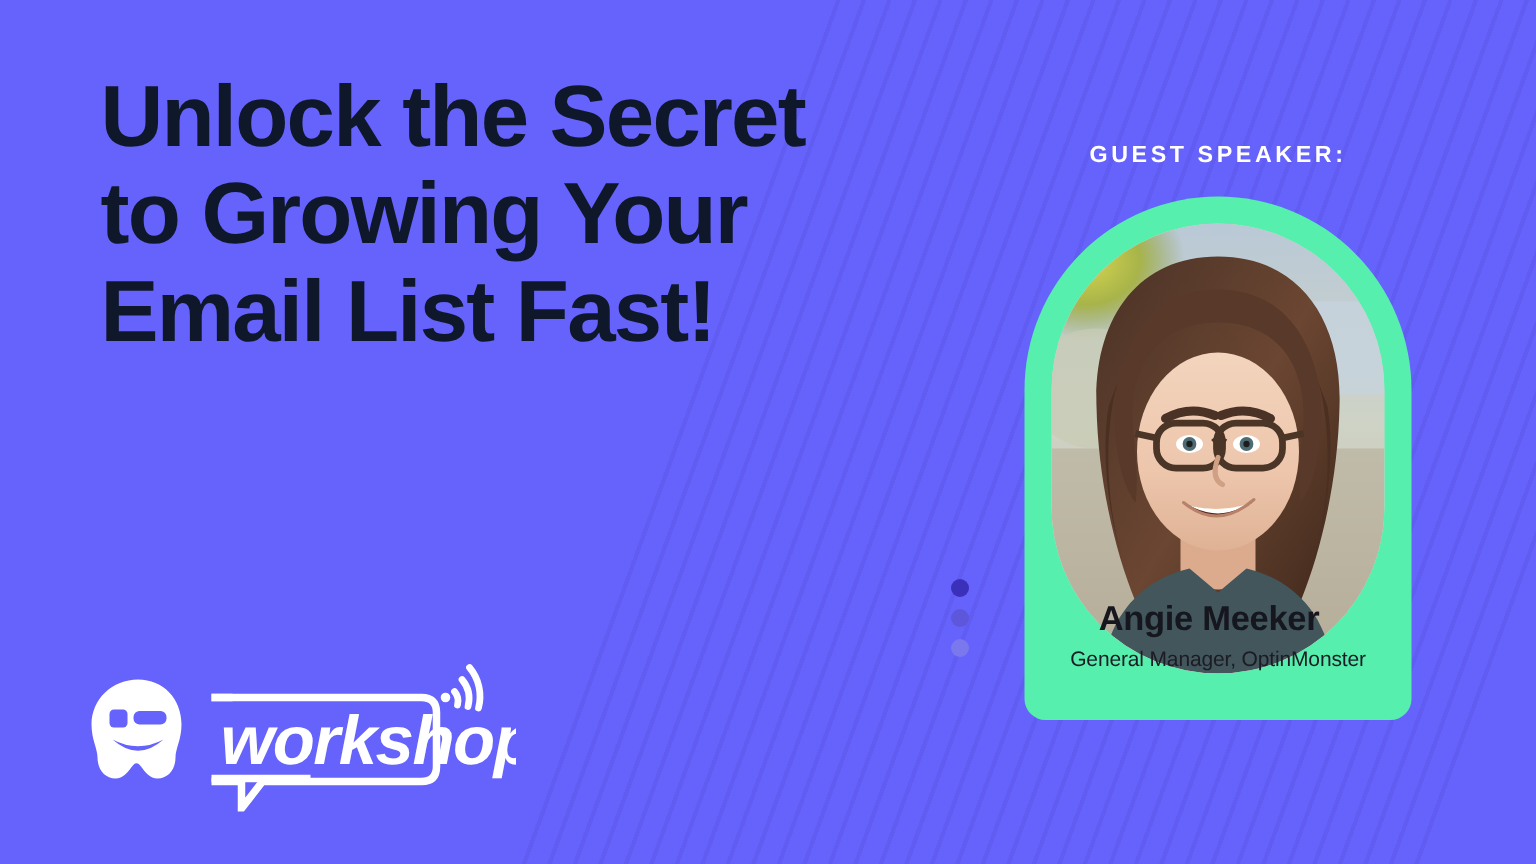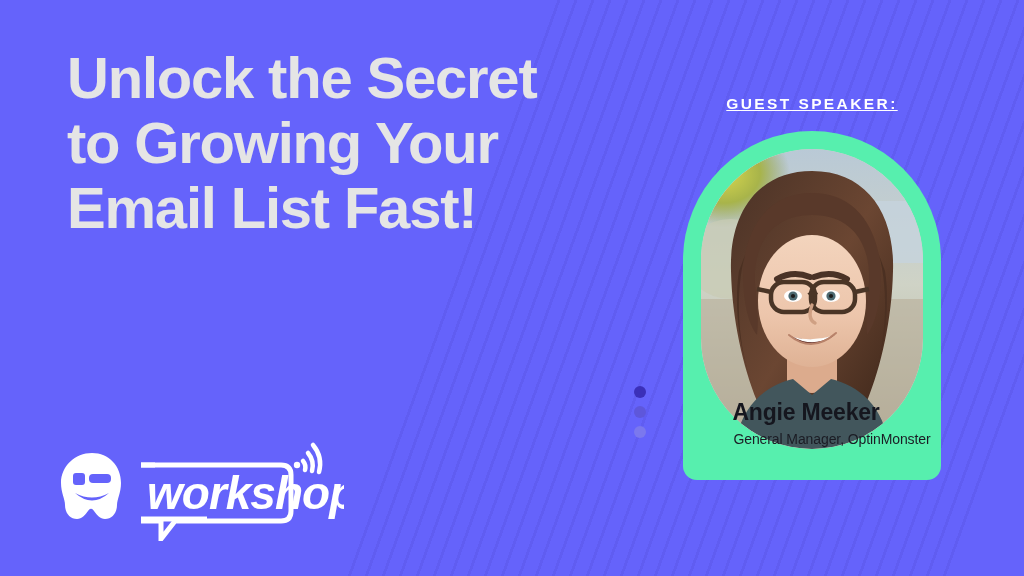--- a/index.html
+++ b/index.html
@@ -29,38 +29,37 @@
         rgba(70,60,190,0.00) 17px
       );
     pointer-events:none;
   }
 
   
   .headline{
     position:absolute;
     left:67px; top:46px;
     width:520px;
-    color:#e5e5e5;
+    color:#0f172a;
     font-size:58px;
     font-weight:bold;
     line-height:1.12;
     letter-spacing:-1.2px;
   }
 
   
   .guest-label{
     position:absolute;
     top:95px; left:683px;
     width:258px;
     text-align:center;
     color:#ffffff;
     font-size:15.5px;
     font-weight:bold;
     letter-spacing:2.4px;
-    text-decoration:underline;
   }
 
   
   .speaker-card{
     position:absolute;
     left:683px; top:131px;
     width:258px; height:349px;
     background:#57efae;
     border-radius:129px 129px 14px 14px;
     overflow:hidden;
@@ -87,21 +86,20 @@
   }
   .speaker-title{
     position:absolute;
     left:0; top:300px;
     width:258px;
     text-align:center;
     color:#1b1c24;
     font-size:14px;
     font-weight:normal;
     letter-spacing:-0.1px;
-    margin-left:20px;
   }
 
   
   .dots{
     position:absolute;
     left:634px; top:386px;
     width:14px; height:54px;
   }
   .dots i{
     position:absolute; left:0;

